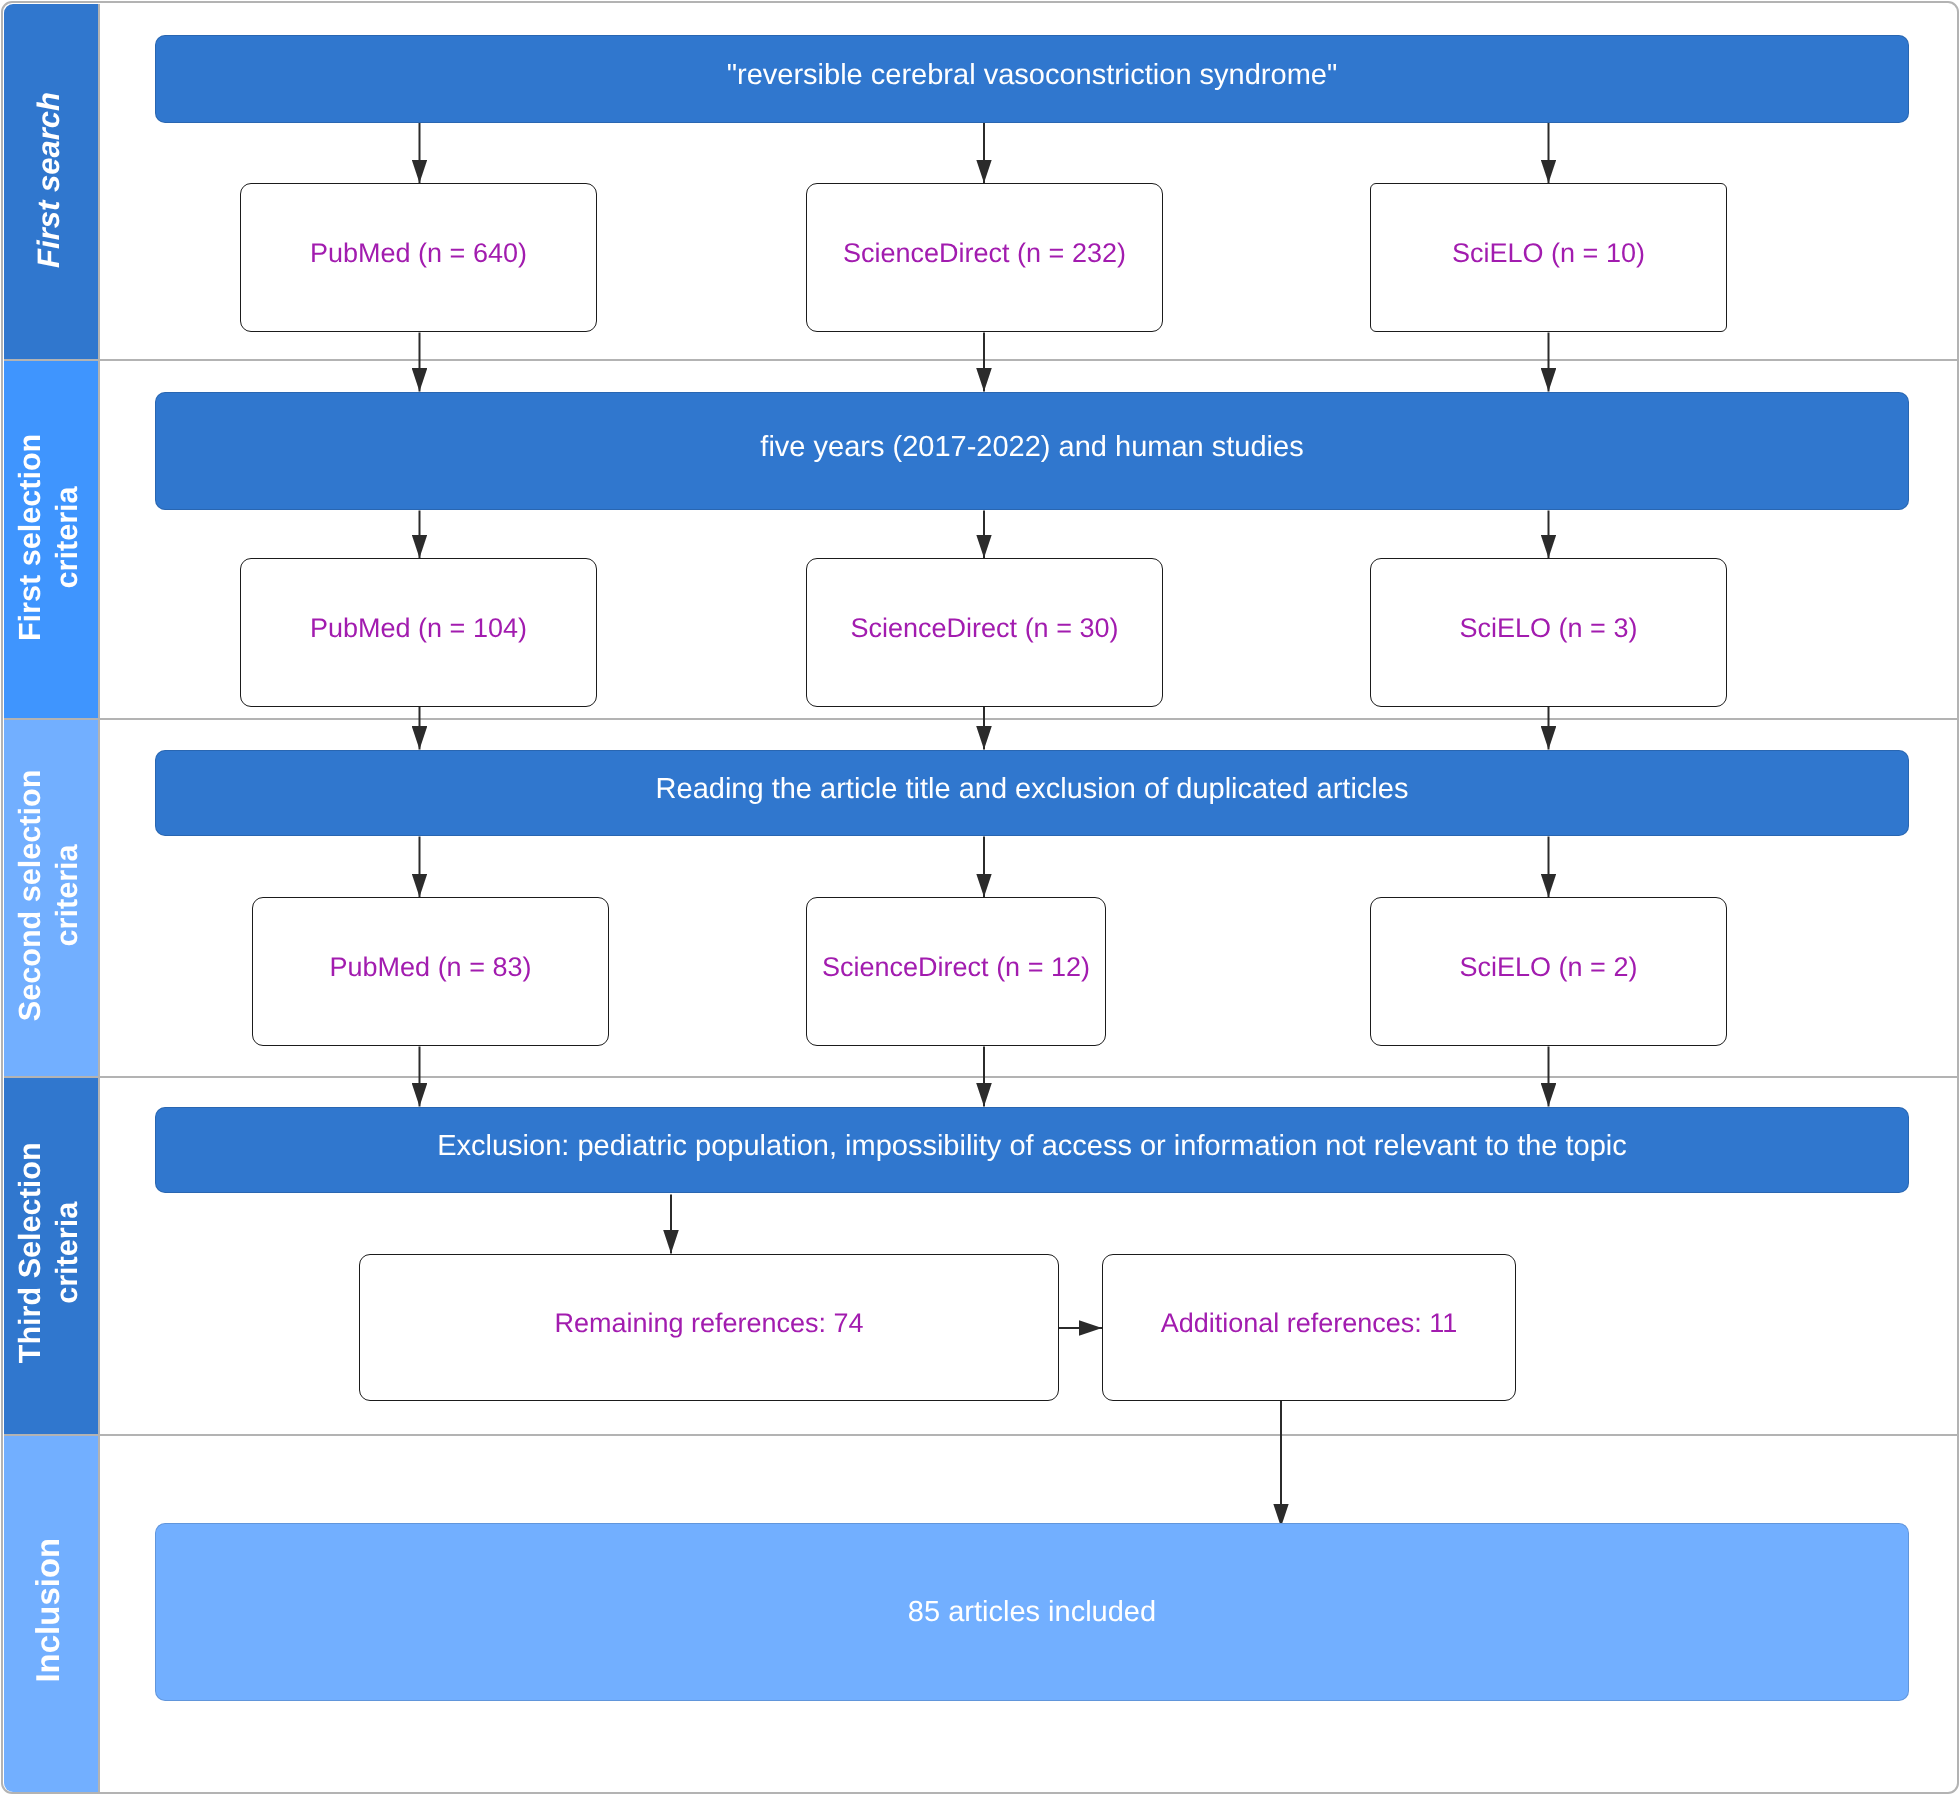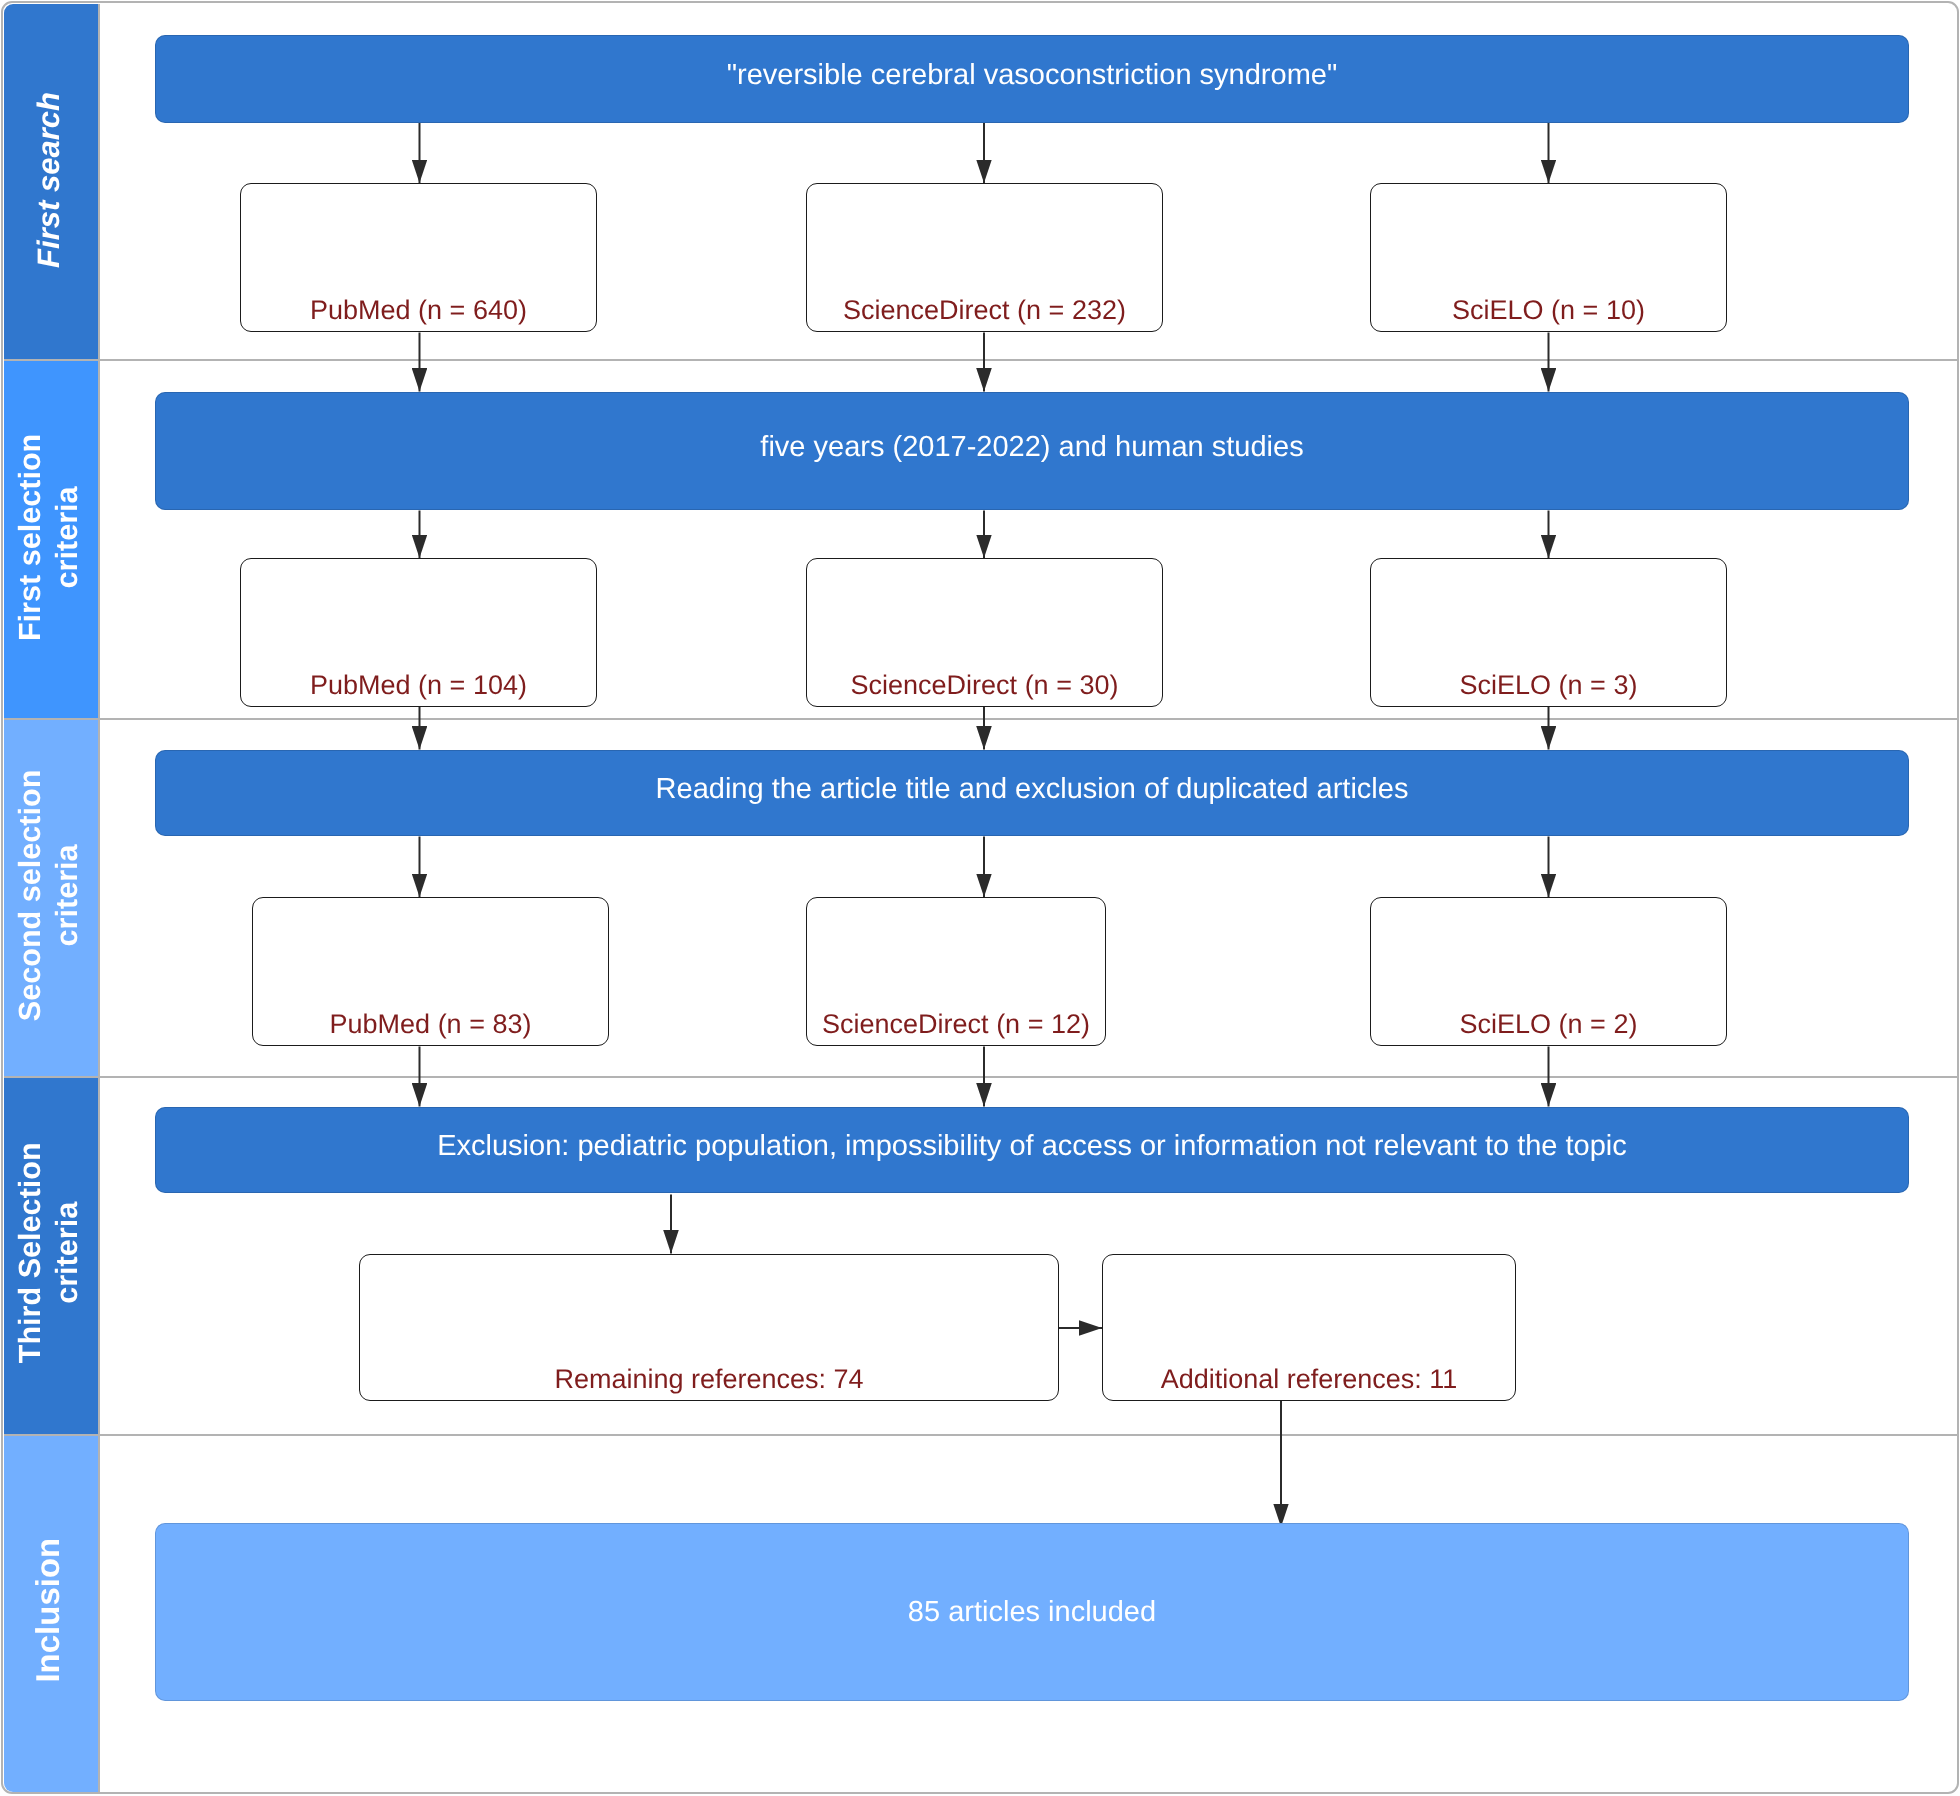--- a/index.html
+++ b/index.html
@@ -29,22 +29,22 @@
 
   
   .bar{position:absolute;border-radius:10px;color:#ffffff;box-shadow:inset 0 0 0 1px rgba(0,0,0,0.14);
        font-size:29px;line-height:36px;display:flex;align-items:center;
        justify-content:center;text-align:center;box-sizing:border-box;
        padding:0 24px;}
   .bar > *{position:relative;top:-4px;}
 
   
   .box{position:absolute;background:#ffffff;border:1.3px solid #1b1b1b;
-       border-radius:11px;box-sizing:border-box;color:#7f1d1d;font-size:27px;
-       line-height:33px;display:flex;align-items:flex-end;justify-content:center;
+       border-radius:11px;box-sizing:border-box;color:#a21caf;font-size:27px;
+       line-height:33px;display:flex;align-items:center;justify-content:center;
        text-align:center;}
   .box > *{position:relative;top:-4px;}
 
   svg.edges{position:absolute;left:0;top:0;width:1960px;height:1796px;
             pointer-events:none;overflow:visible;}
 </style>
 </head>
 <body>
 
 <div id="canvas">
@@ -131,21 +131,21 @@
   <div class="bar" style="left:155px;top:1523px;width:1754px;height:178px;background:#72AFFF;">
     <span style="top:-0.5px;">85 articles included</span>
   </div>
 
   <div class="box" style="left:240px;top:183px;width:357px;height:149px;">
     <span>PubMed (n = 640)</span>
     </div>
   <div class="box" style="left:806px;top:183px;width:357px;height:149px;">
     <span>ScienceDirect (n = 232)</span>
     </div>
-  <div class="box" style="left:1370px;top:183px;width:357px;height:149px;">
+  <div class="box" style="left:1370px;top:183px;width:357px;height:149px;border-radius:6px;">
     <span>SciELO (n = 10)</span>
     </div>
 
   <div class="box" style="left:240px;top:558px;width:357px;height:149px;">
     <span>PubMed (n = 104)</span>
     </div>
   <div class="box" style="left:806px;top:558px;width:357px;height:149px;">
     <span>ScienceDirect (n = 30)</span>
     </div>
   <div class="box" style="left:1370px;top:558px;width:357px;height:149px;">

